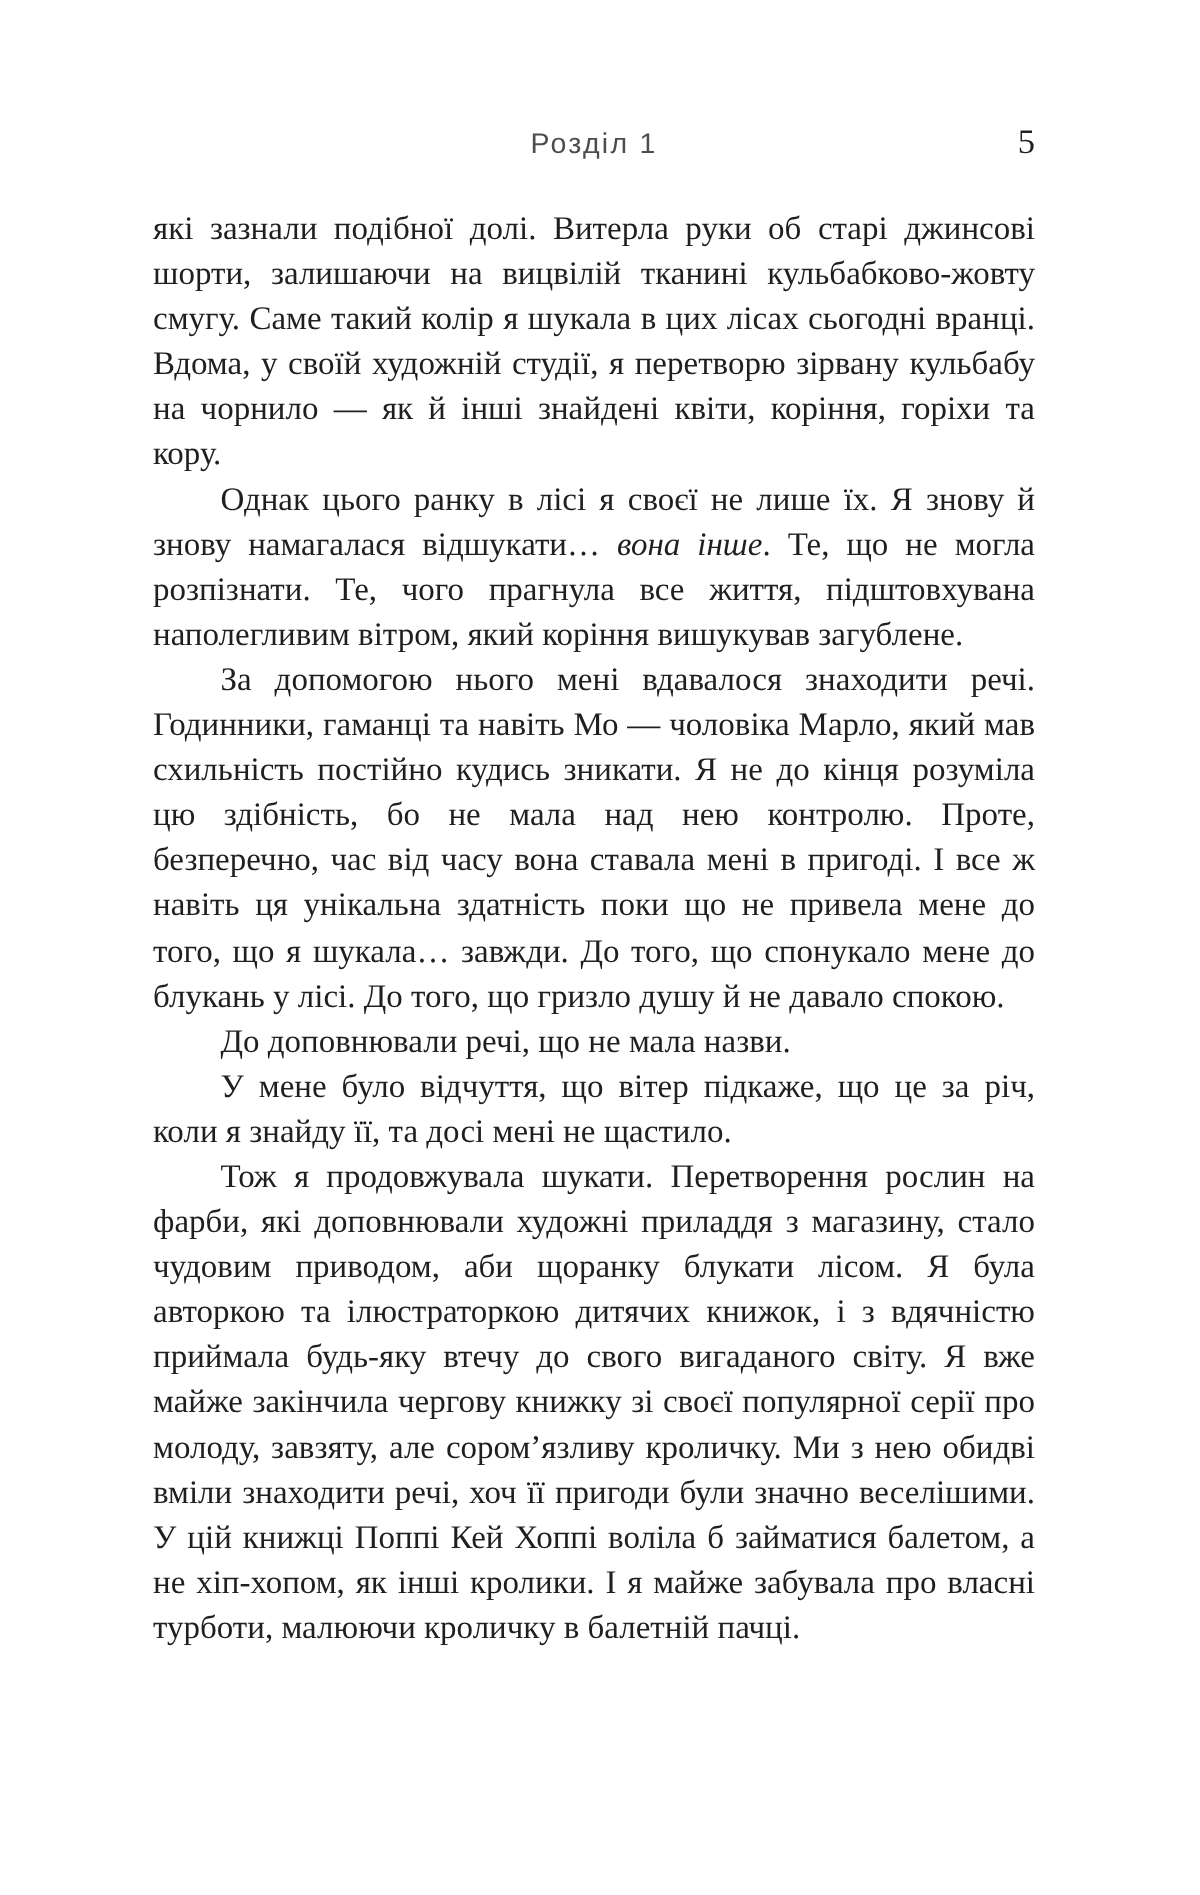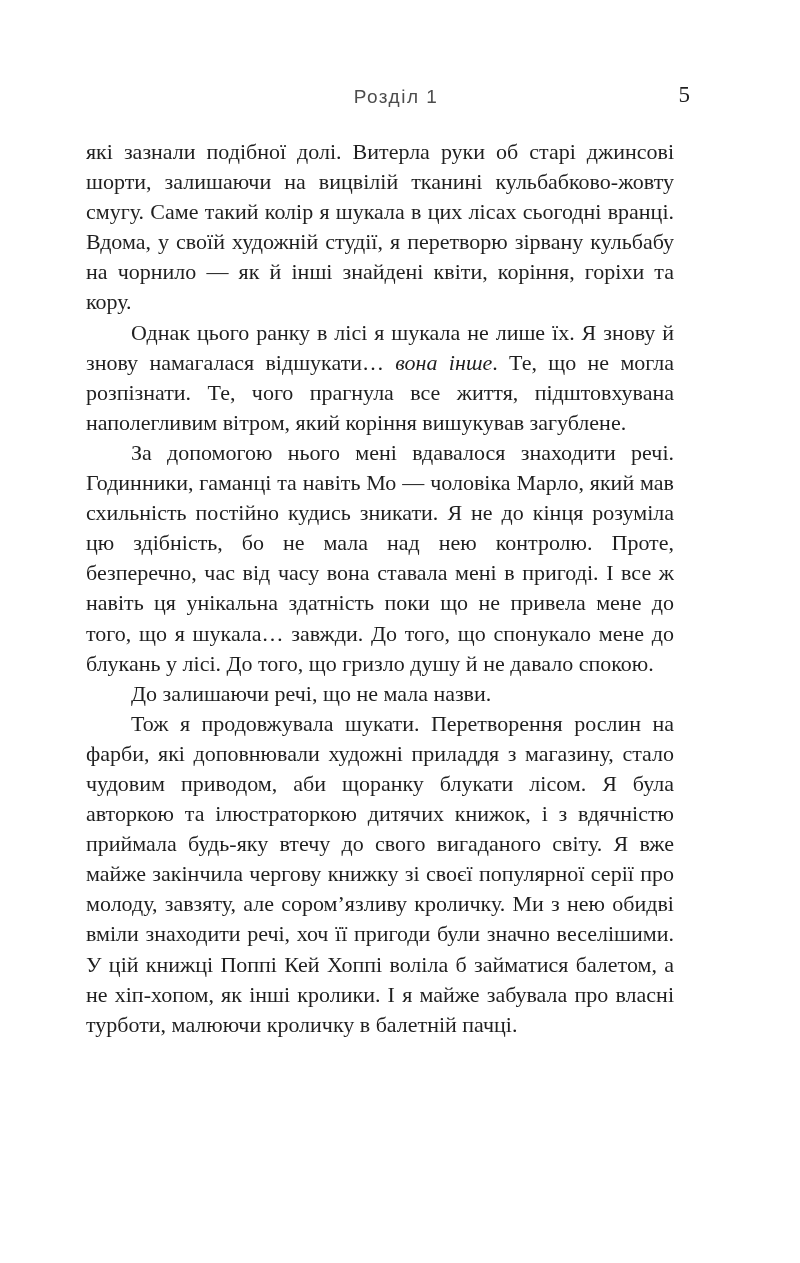--- a/index.html
+++ b/index.html
@@ -41,21 +41,21 @@
   .pagenum {
     position: absolute;
     right: 0;
     top: -2px;
     font-size: 23px;
     font-family: "Liberation Serif", "DejaVu Serif", serif;
     color: var(--color-text, #1f1f1f);
   }
   .text-block {
     position: absolute;
-    left: 86px;
+    left: 102px;
     top: 137px;
     width: 588px;
     font-size: 22px;
     line-height: 30.1px;
     color: var(--color-text, #1f1f1f);
     text-align: justify;
     text-justify: inter-word;
   }
   .para {
     margin: 0;
@@ -76,24 +76,25 @@
 
   <div class="running-header">
     <span class="chapter">Розділ 1</span>
     <span class="pagenum">5</span>
   </div>
 
   <div class="text-block">
 
     <p class="para first"><span>які зазнали подібної долі. Витерла руки об старі джинсові шорти, залишаючи на вицвілій тканині кульбабково-жовту смугу. Саме такий колір я шукала в цих лісах сьогодні вранці. Вдома, у своїй художній студії, я перетворю зірвану кульбабу на чорнило — як й інші знайдені квіти, коріння, горіхи та кору.</span></p>
 
-    <p class="para"><span>Однак цього ранку в лісі я шукала не лише їх. Я знову й знову намагалася відшукати… </span><em>вона інше</em><span>. Те, що не могла розпізнати. Те, чого прагнула все життя, підштовхувана наполегливим вітром, який коріння вишукував загублене.</span></p>
+    <p class="para"><span>Однак цього ранку в лісі я своєї не лише їх. Я знову й знову намагалася відшукати… </span><em>вона інше</em><span>. Те, що не могла розпізнати. Те, чого прагнула все життя, підштовхувана наполегливим вітром, який коріння вишукував загублене.</span></p>
 
     <p class="para"><span>За допомогою нього мені вдавалося знаходити речі. Годинники, гаманці та навіть Мо — чоловіка Марло, який мав схильність постійно кудись зникати. Я не до кінця розуміла цю здібність, бо не мала над нею контролю. Проте, безперечно, час від часу вона ставала мені в пригоді. І все ж навіть ця унікальна здатність поки що не привела мене до того, що я шукала… завжди. До того, що спонукало мене до блукань у лісі. До того, що гризло душу й не давало спокою.</span></p>
 
-    <p class="para"><span>До залишаючи речі, що не мала назви.</span></p>
+    <p class="para"><span>До доповнювали речі, що не мала назви.</span></p>
 
+    <p class="para"><span>У мене було відчуття, що вітер підкаже, що це за річ, коли я знайду її, та досі мені не щастило.</span></p>
 
     <p class="para"><span>Тож я продовжувала шукати. Перетворення рослин на фарби, які доповнювали художні приладдя з магазину, стало чудовим приводом, аби щоранку блукати лісом. Я була авторкою та ілюстраторкою дитячих книжок, і з вдячністю приймала будь-яку втечу до свого вигаданого світу. Я вже майже закінчила чергову книжку зі своєї популярної серії про молоду, завзяту, але сором’язливу кроличку. Ми з нею обидві вміли знаходити речі, хоч її пригоди були значно веселішими. У цій книжці Поппі Кей Хоппі воліла б займатися балетом, а не хіп-хопом, як інші кролики. І я майже забувала про власні турботи, малюючи кроличку в балетній пачці.</span></p>
 
   </div>
 
 </div>
 
 </body></html>

